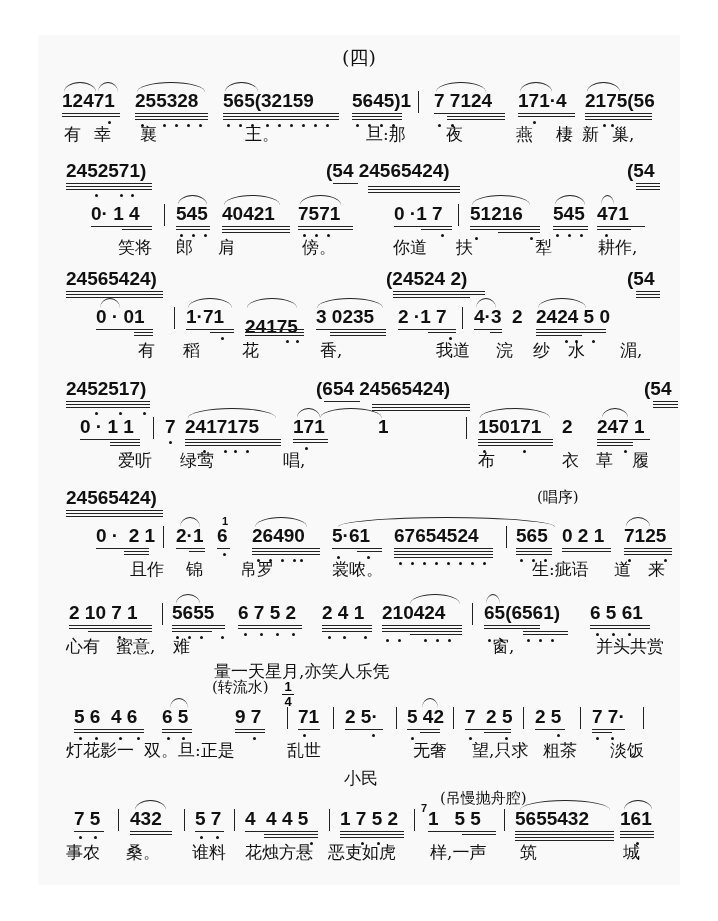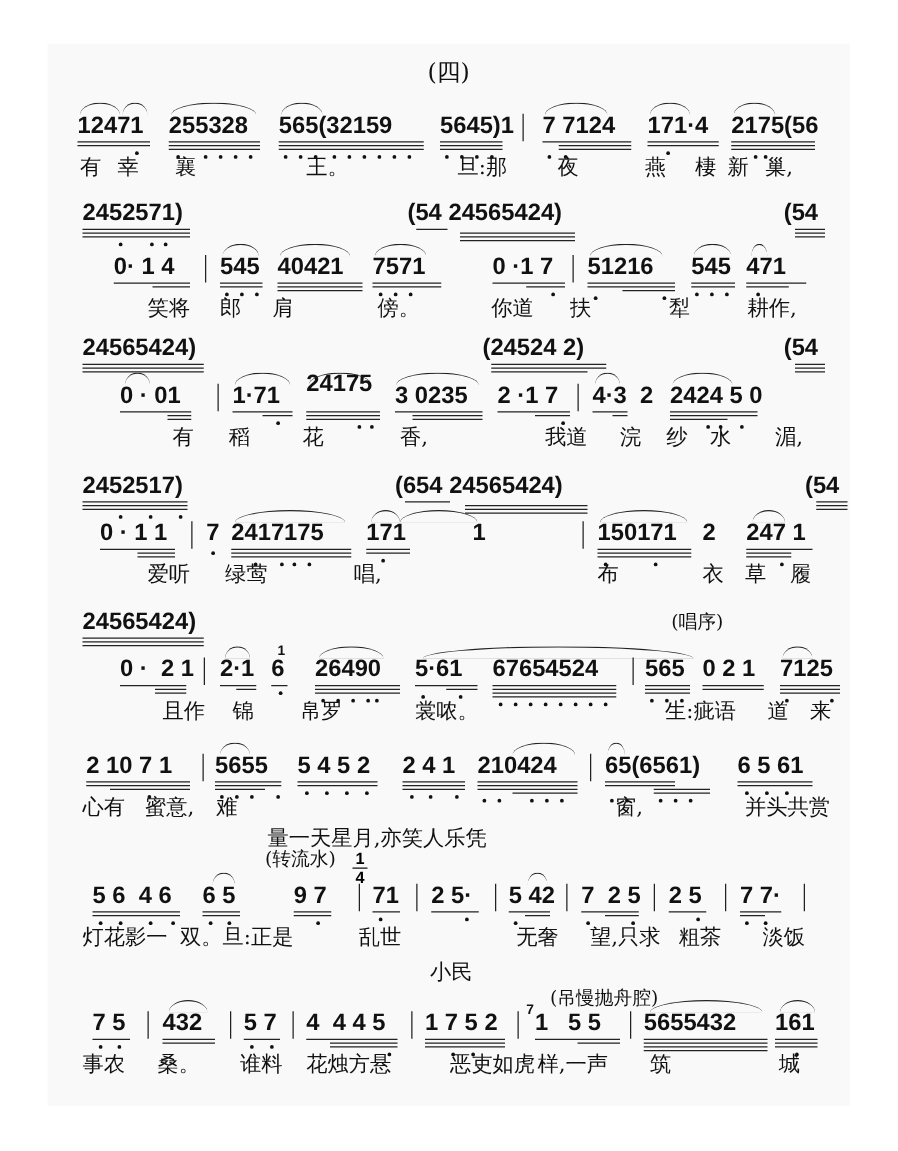--- a/index.html
+++ b/index.html
@@ -204,21 +204,21 @@
     <div class="ul" style="left: 96px; width: 57px; top: 329px;"></div>
     <div class="ul" style="left: 134px; width: 19px; top: 332px;"></div>
     <div class="ul" style="left: 134px; width: 19px; top: 335px;"></div>
     <div class="slur" style="left: 100px; width: 20px; top: 298px;"></div>
     <div class="bar" style="left: 174px; top: 307px;"></div>
     <div class="seg" style="left: 186px; top: 306px;">1·71</div>
     <div class="ul" style="left: 186px; width: 48px; top: 329px;"></div>
     <div class="ul" style="left: 210px; width: 24px; top: 332px;"></div>
     <div class="dot" style="left: 221px; top: 337px;"></div>
     <div class="slur" style="left: 188px; width: 44px; top: 298px;"></div>
-    <div class="seg" style="left: 245px; top: 297px;">24175</div>
+    <div class="seg" style="left: 245px; top: 316px;">24175</div>
     <div class="ul" style="left: 245px; width: 59px; top: 329px;"></div>
     <div class="ul" style="left: 245px; width: 59px; top: 332px;"></div>
     <div class="ul" style="left: 245px; width: 59px; top: 335px;"></div>
     <div class="dot" style="left: 286px; top: 340px;"></div>
     <div class="dot" style="left: 296px; top: 340px;"></div>
     <div class="slur" style="left: 247px; width: 50px; top: 298px;"></div>
     <div class="seg" style="left: 316px; top: 306px;">3 0235</div>
     <div class="ul" style="left: 316px; width: 70px; top: 329px;"></div>
     <div class="ul" style="left: 330px; width: 56px; top: 332px;"></div>
     <div class="ul" style="left: 330px; width: 56px; top: 335px;"></div>
@@ -390,21 +390,21 @@
     <div class="bar" style="left: 162px; top: 603px;"></div>
     <div class="seg" style="left: 172px; top: 602px;">5655</div>
     <div class="ul" style="left: 172px; width: 53px; top: 625px;"></div>
     <div class="ul" style="left: 172px; width: 53px; top: 628px;"></div>
     <div class="ul" style="left: 172px; width: 40px; top: 631px;"></div>
     <div class="dot" style="left: 176px; top: 636px;"></div>
     <div class="dot" style="left: 188px; top: 636px;"></div>
     <div class="dot" style="left: 200px; top: 636px;"></div>
     <div class="dot" style="left: 221px; top: 636px;"></div>
     <div class="slur" style="left: 176px; width: 24px; top: 594px;"></div>
-    <div class="seg" style="left: 238px; top: 602px;">5 4 5 2</div>
+    <div class="seg" style="left: 238px; top: 602px;">6 7 5 2</div>
     <div class="ul" style="left: 238px; width: 64px; top: 625px;"></div>
     <div class="ul" style="left: 238px; width: 64px; top: 628px;"></div>
     <div class="dot" style="left: 244px; top: 633px;"></div>
     <div class="dot" style="left: 260px; top: 633px;"></div>
     <div class="dot" style="left: 276px; top: 633px;"></div>
     <div class="dot" style="left: 292px; top: 633px;"></div>
     <div class="seg" style="left: 322px; top: 602px;">2 4 1</div>
     <div class="ul" style="left: 322px; width: 50px; top: 625px;"></div>
     <div class="ul" style="left: 322px; width: 50px; top: 628px;"></div>
     <div class="ul" style="left: 322px; width: 50px; top: 631px;"></div>
@@ -544,21 +544,21 @@
     <div class="seg" style="left: 620px; top: 808px;">161</div>
     <div class="ul" style="left: 620px; width: 34px; top: 831px;"></div>
     <div class="ul" style="left: 620px; width: 34px; top: 834px;"></div>
     <div class="ul" style="left: 620px; width: 34px; top: 837px;"></div>
     <div class="dot" style="left: 636px; top: 842px;"></div>
     <div class="slur" style="left: 624px; width: 28px; top: 800px;"></div>
     <div class="lyric" style="left: 66px; top: 842px;">事农</div>
     <div class="lyric" style="left: 126px; top: 842px;">桑。</div>
     <div class="lyric" style="left: 192px; top: 842px;">谁料</div>
     <div class="lyric" style="left: 245px; top: 842px;">花烛方悬</div>
-    <div class="lyric" style="left: 328px; top: 842px; margin-left: 32px;">恶吏如虎</div>
+    <div class="lyric" style="left: 328px; top: 842px;">恶吏如虎</div>
     <div class="lyric" style="left: 430px; top: 842px;">样,一声</div>
     <div class="lyric" style="left: 520px; top: 842px;">筑</div>
     <div class="lyric" style="left: 623px; top: 842px;">城</div>
     <div class="anno" style="left: 537px; top: 488px;">(唱序)</div>
     <div class="anno" style="left: 212px; top: 678px;">(转流水)</div>
     <div class="anno" style="left: 440px; top: 776px; margin-top: 13px;">(吊慢抛舟腔)</div>
     <div class="frac" style="left: 282px; top: 680px;">
       <span class="num">1</span>
       <span>4</span>
     </div>

